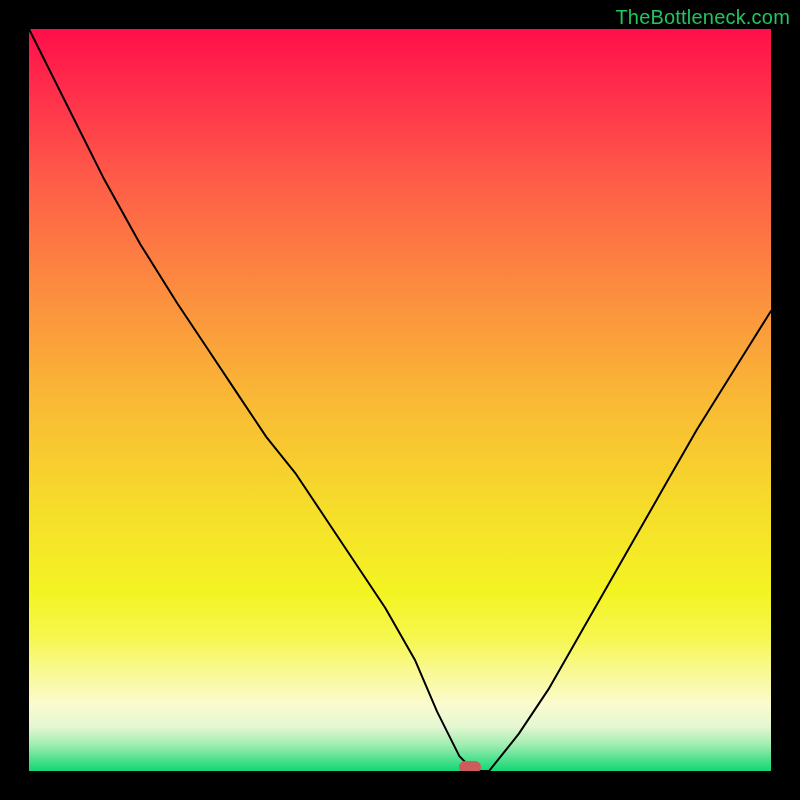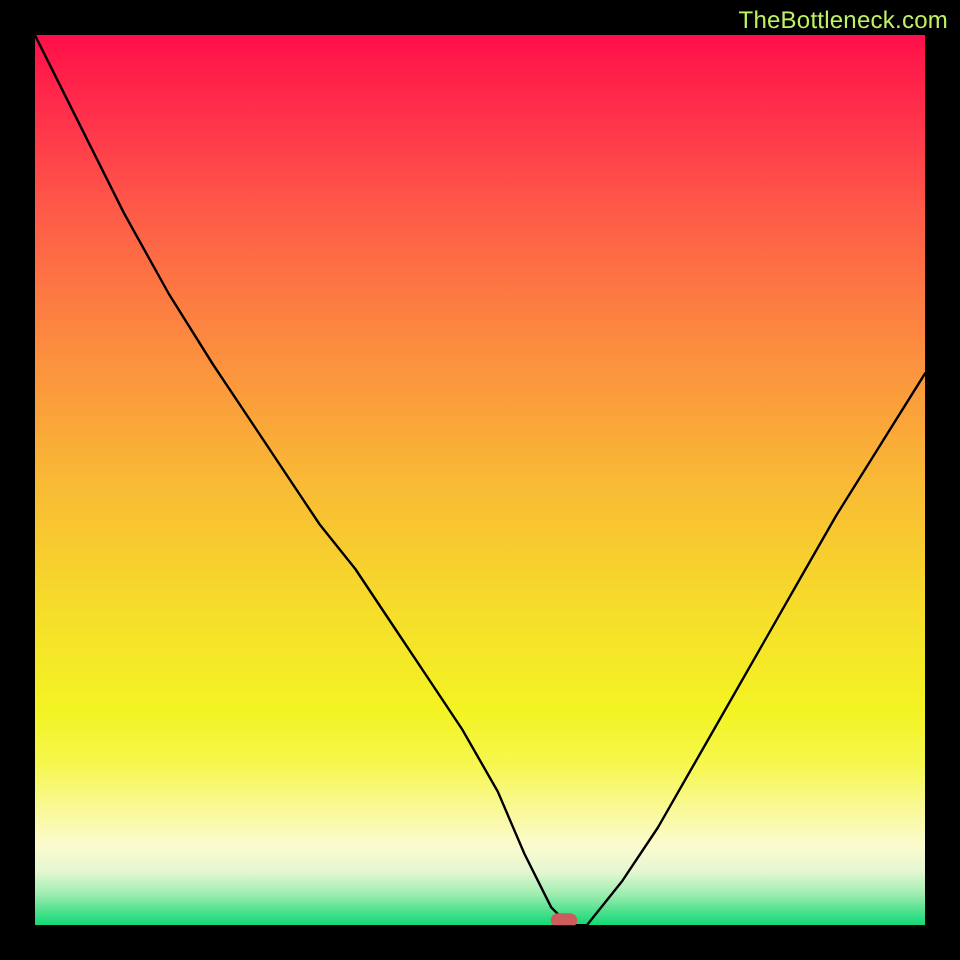--- a/index.html
+++ b/index.html
@@ -14,21 +14,21 @@
   .frame {
     position: relative;
     width: 800px;
     height: 800px;
     background: #000;
   }
   .attribution {
     position: absolute;
     top: 6px;
     right: 10px;
-    color: #bef264;
+    color: #22c55e;
     font-size: 20px;
     font-weight: 500;
     letter-spacing: 0.2px;
     z-index: 30;
   }
   .plot-area {
     position: absolute;
     left: 29px;
     top: 29px;
     width: 742px;

